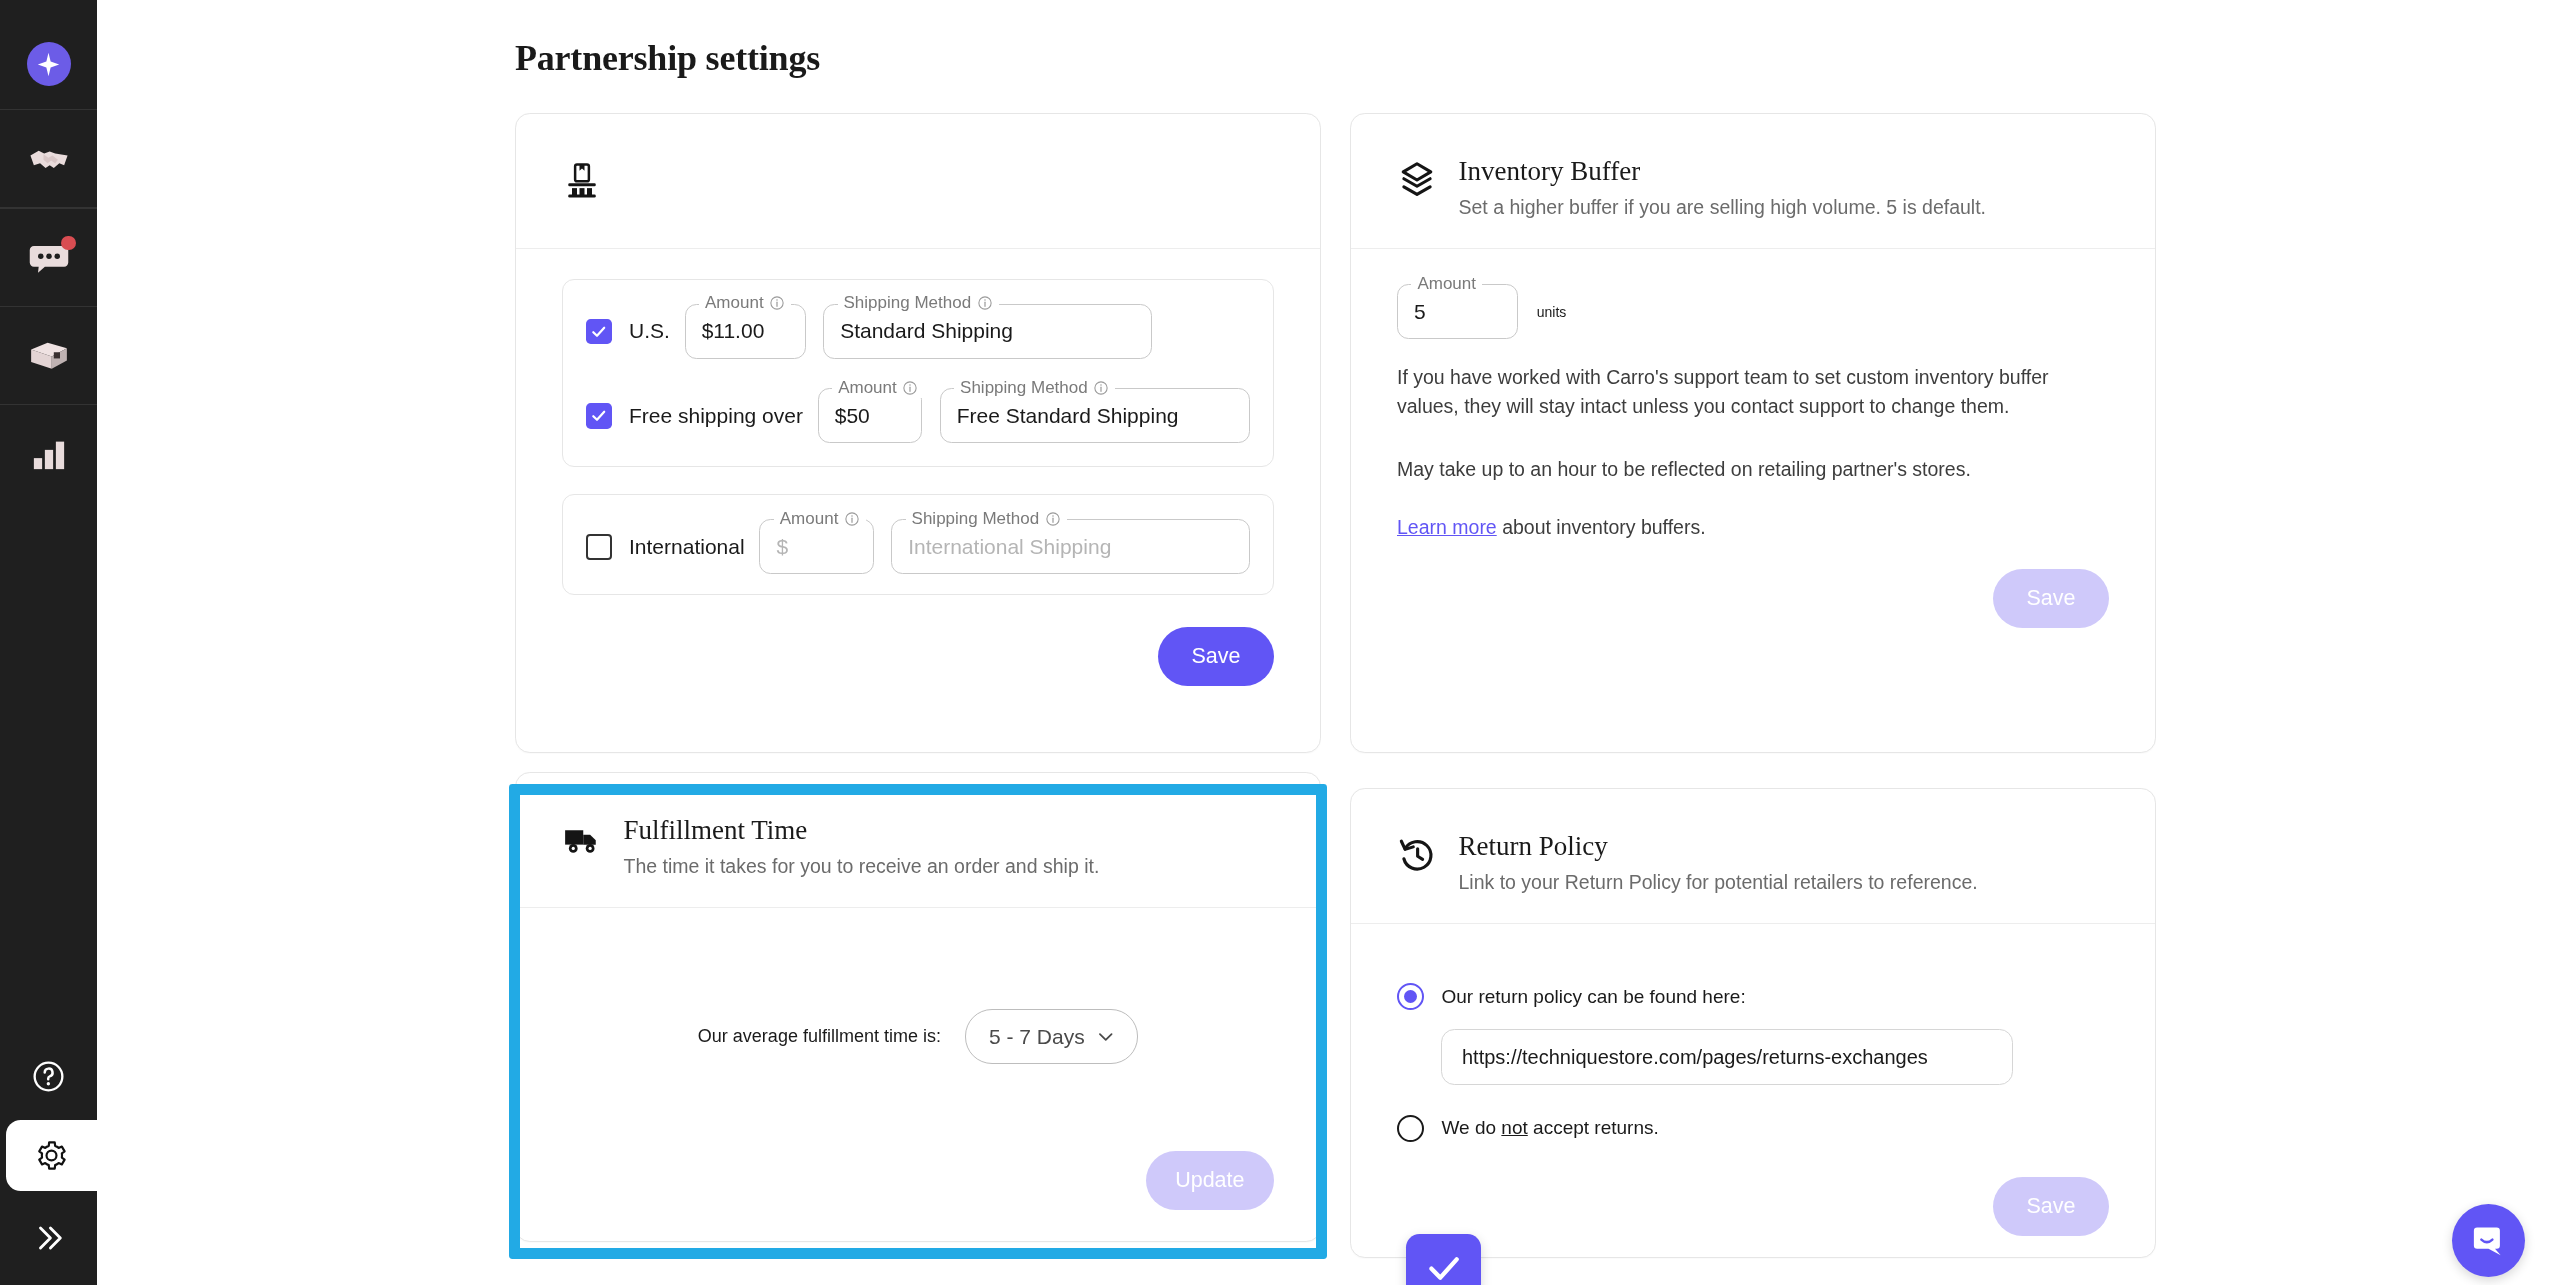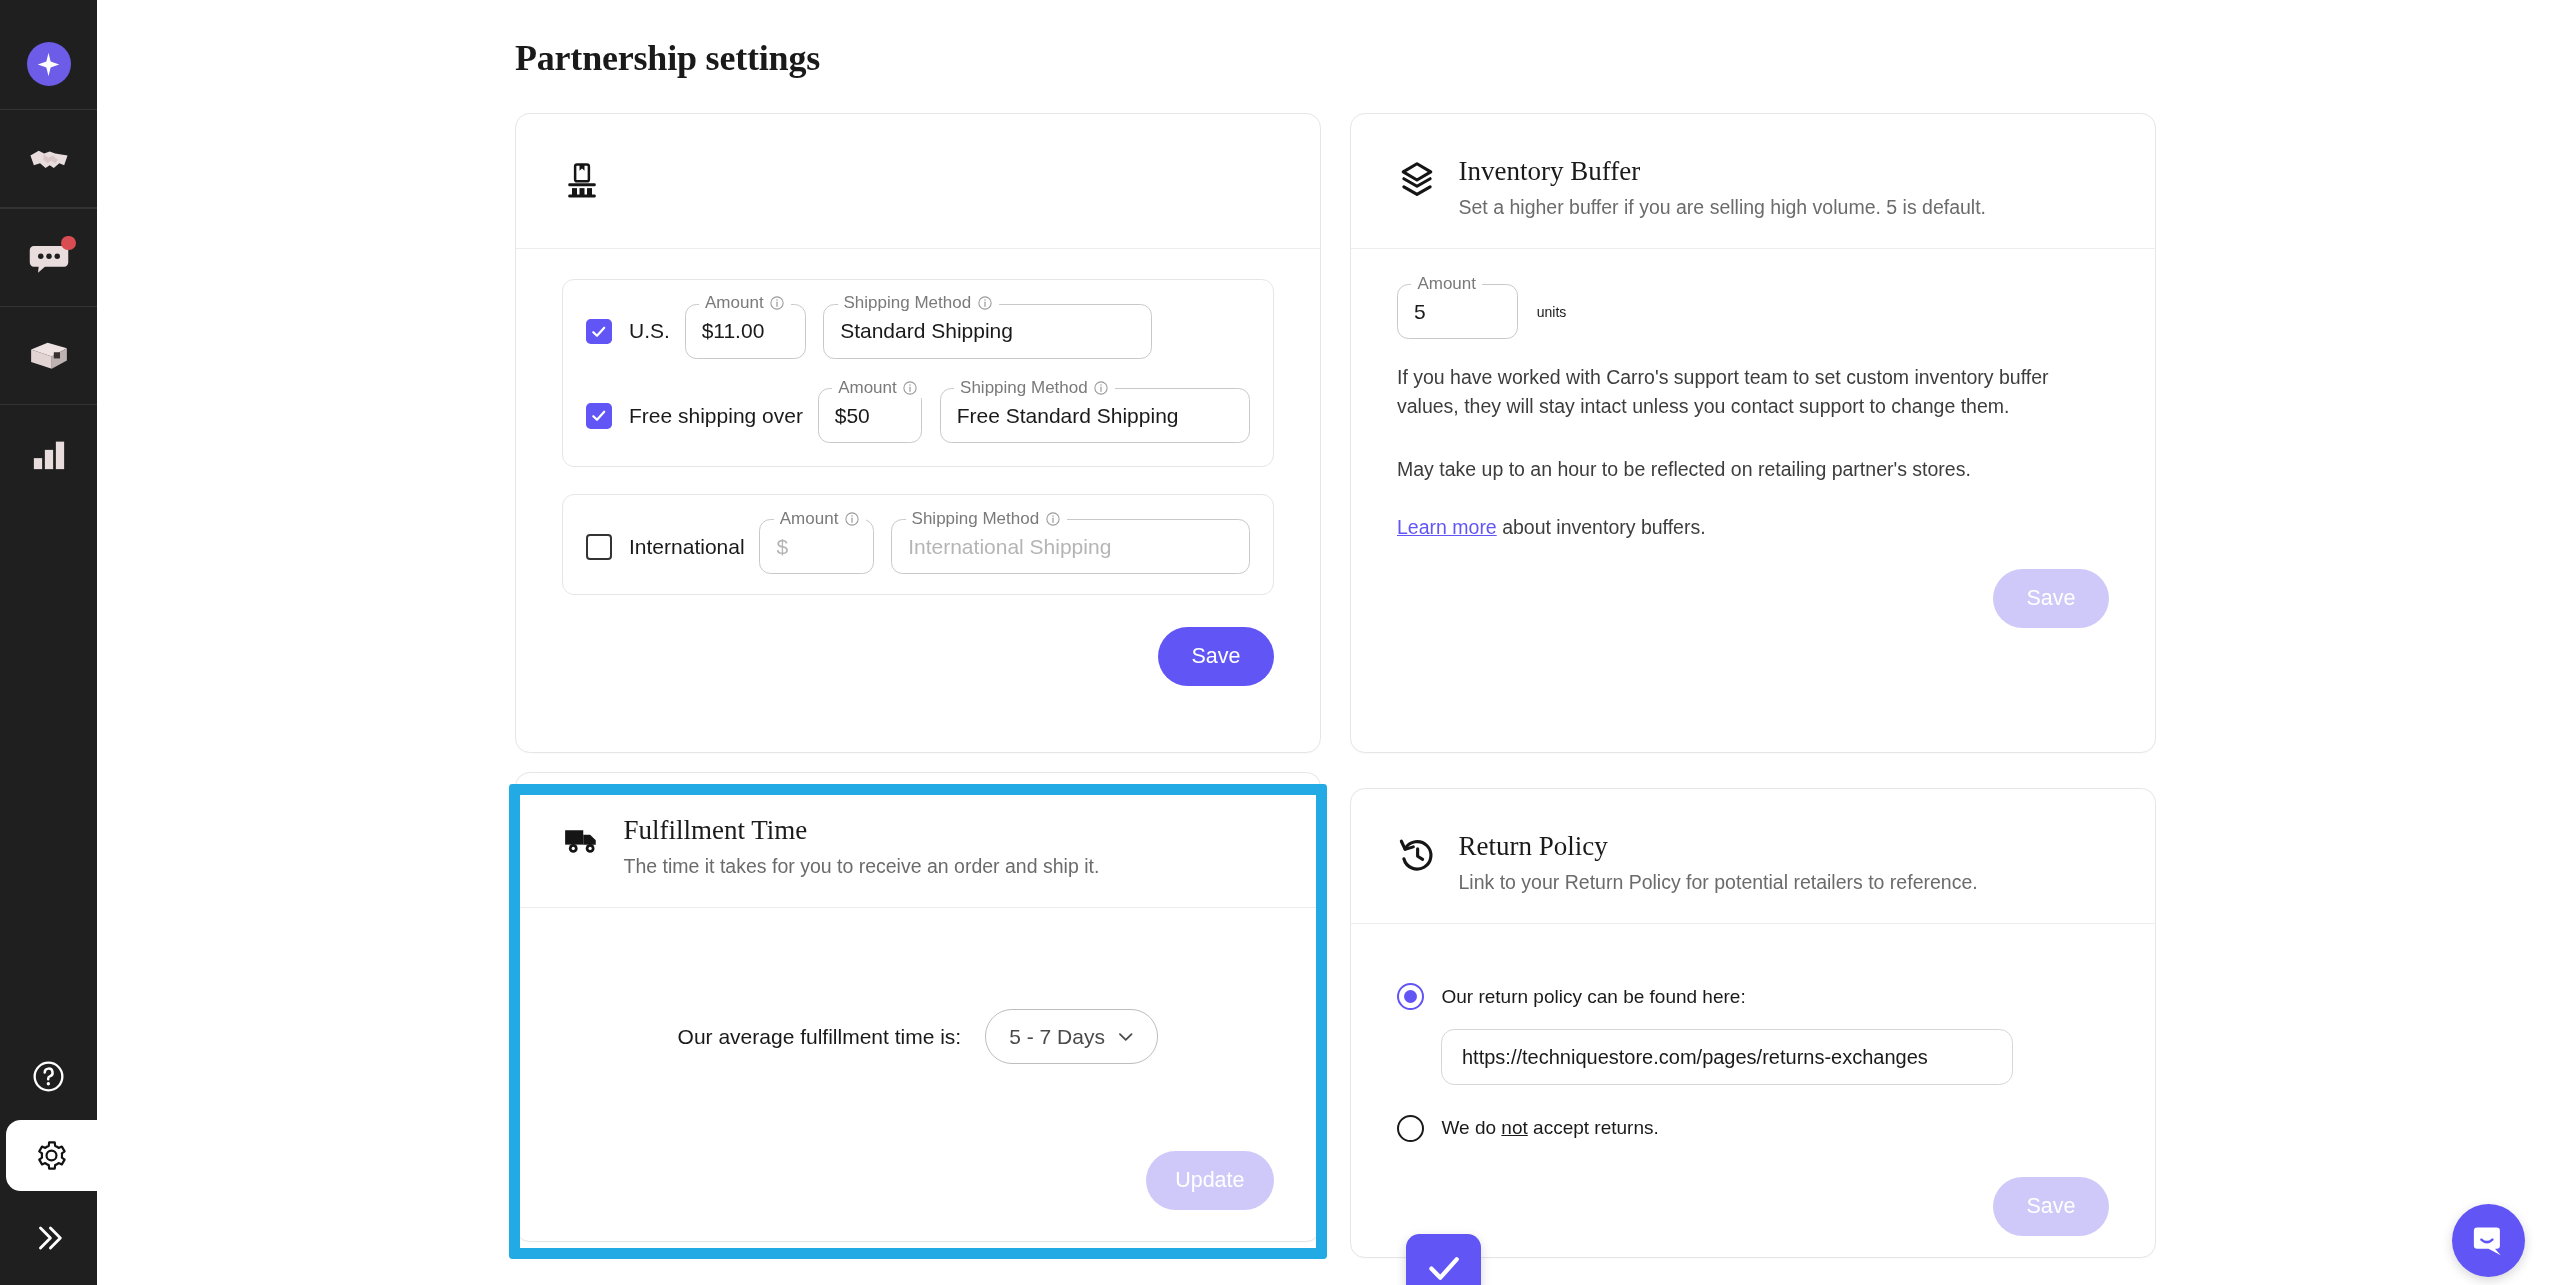--- a/index.html
+++ b/index.html
@@ -195,21 +195,21 @@
   .para {
     font-size: 19.5px; color: #3d3d3d; line-height: 1.45;
     max-width: 685px;
     margin-top: 24px;
   }
   .para.first { margin-top: 35px; }
   .link { color: #6155f5; text-decoration: underline; }
 
   
   .fulfil-row { display: flex; align-items: center; justify-content: center; }
-  .fulfil-label { font-size: 21px; color: #1a1a1a; margin-right: 24px; }
+  .fulfil-label { font-size: 18px; color: #1a1a1a; margin-right: 24px; }
   .select {
     border: 1.3px solid #bdbdbd;
     border-radius: 27px;
     height: 55px;
     min-width: 160px;
     display: flex; align-items: center; justify-content: center;
     gap: 12px;
     padding: 0 23px;
     cursor: pointer;
   }

